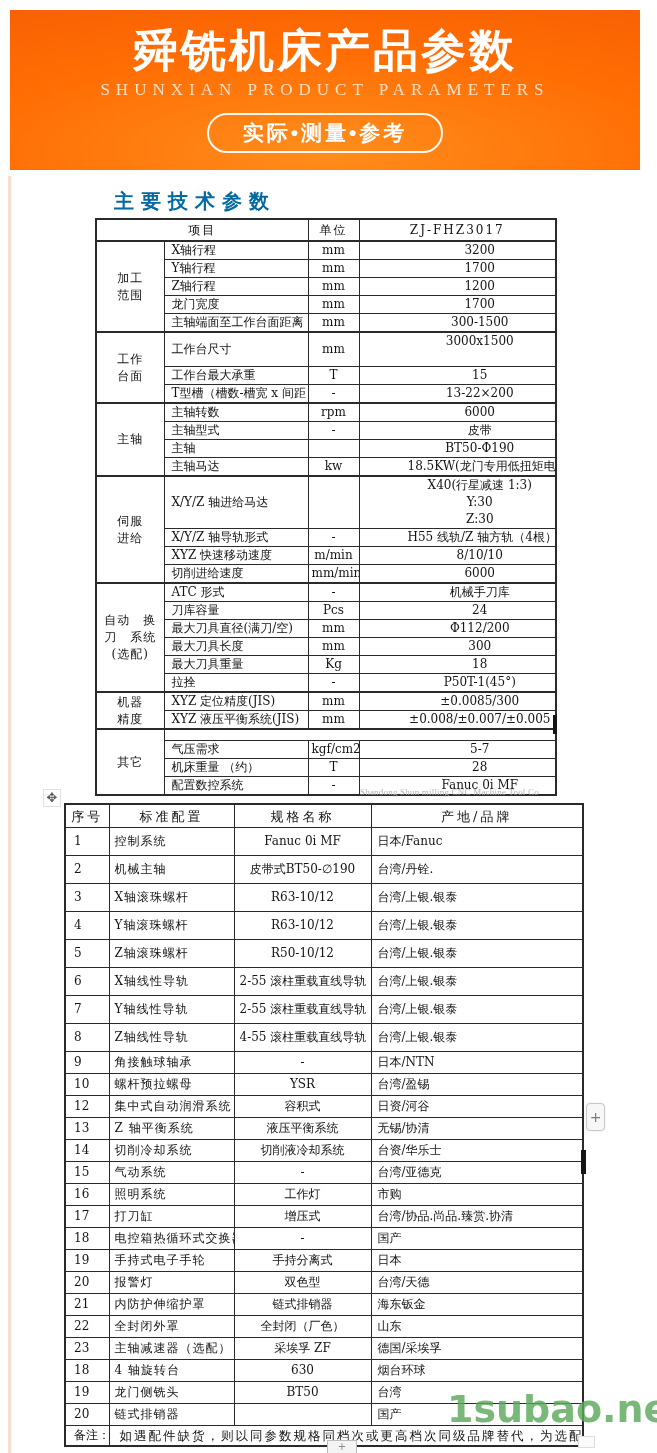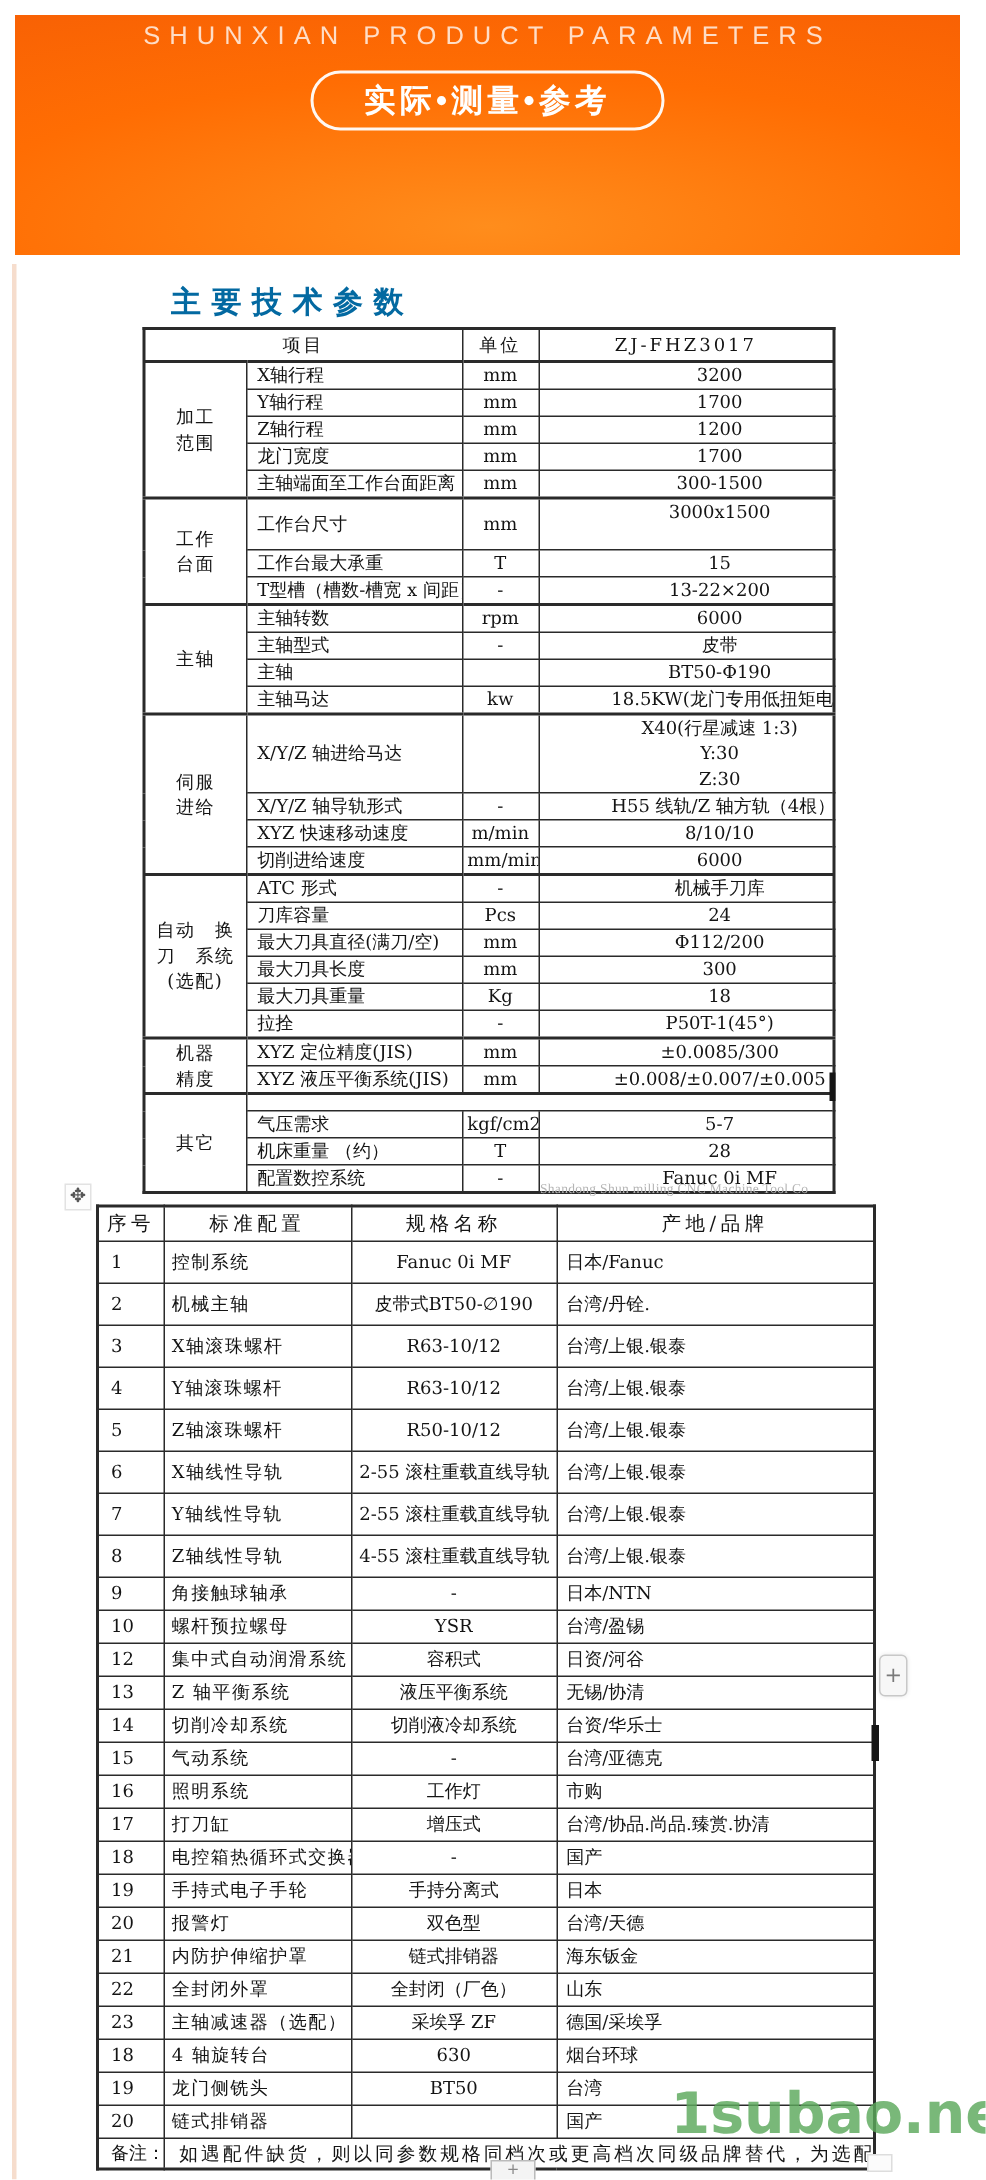--- a/index.html
+++ b/index.html
@@ -13,21 +13,21 @@
     position:absolute;left:10px;top:10px;width:630px;height:160px;
     background:radial-gradient(120% 130% at 50% 88%, #ff8d1c 0%, #ff6d03 48%, #f45a05 100%);
   }
   .banner-title{
     margin-top:16px;text-align:center;color:#ffffff;
     font-family:"Liberation Sans","DejaVu Sans",sans-serif;
     font-size:45px;font-weight:bold;letter-spacing:3px;line-height:1.1;
   }
   .banner-subtitle{
     margin-top:4px;text-align:center;color:rgba(255,255,255,0.78);
-    font-family:Liberation Sans, sans-serif;
+    font-family:Liberation Serif, serif;
     font-size:17px;letter-spacing:6px;font-weight:400;
   }
   .banner-badge{
     margin:13px auto 0;display:table;padding:4px 34px;
     border:2px solid rgba(255,255,255,0.95);border-radius:22px;
     color:#ffffff;font-size:21px;font-weight:bold;letter-spacing:3px;
     font-family:"Liberation Sans","DejaVu Sans",sans-serif;
   }
   
   .left-strip{
@@ -104,20 +104,21 @@
     position:absolute;left:578px;top:1436px;width:15px;height:10px;
     background:#fbfbfb;border:1px solid #dddddd;color:#999;
     font-size:7px;line-height:9px;text-align:center;
     font-family:"DejaVu Sans",sans-serif;
   }
 </style>
 </head>
 <body>
 
 <div class="banner">
+  <div class="banner-title">舜铣机床产品参数</div>
   <div class="banner-subtitle">SHUNXIAN PRODUCT PARAMETERS</div>
   <div class="banner-badge">实际•测量•参考</div>
 </div>
 
 <div class="left-strip"></div>
 
 <h2 class="sec1-title">主要技术参数</h2>
 
 <table id="spec-table">
   <colgroup>

